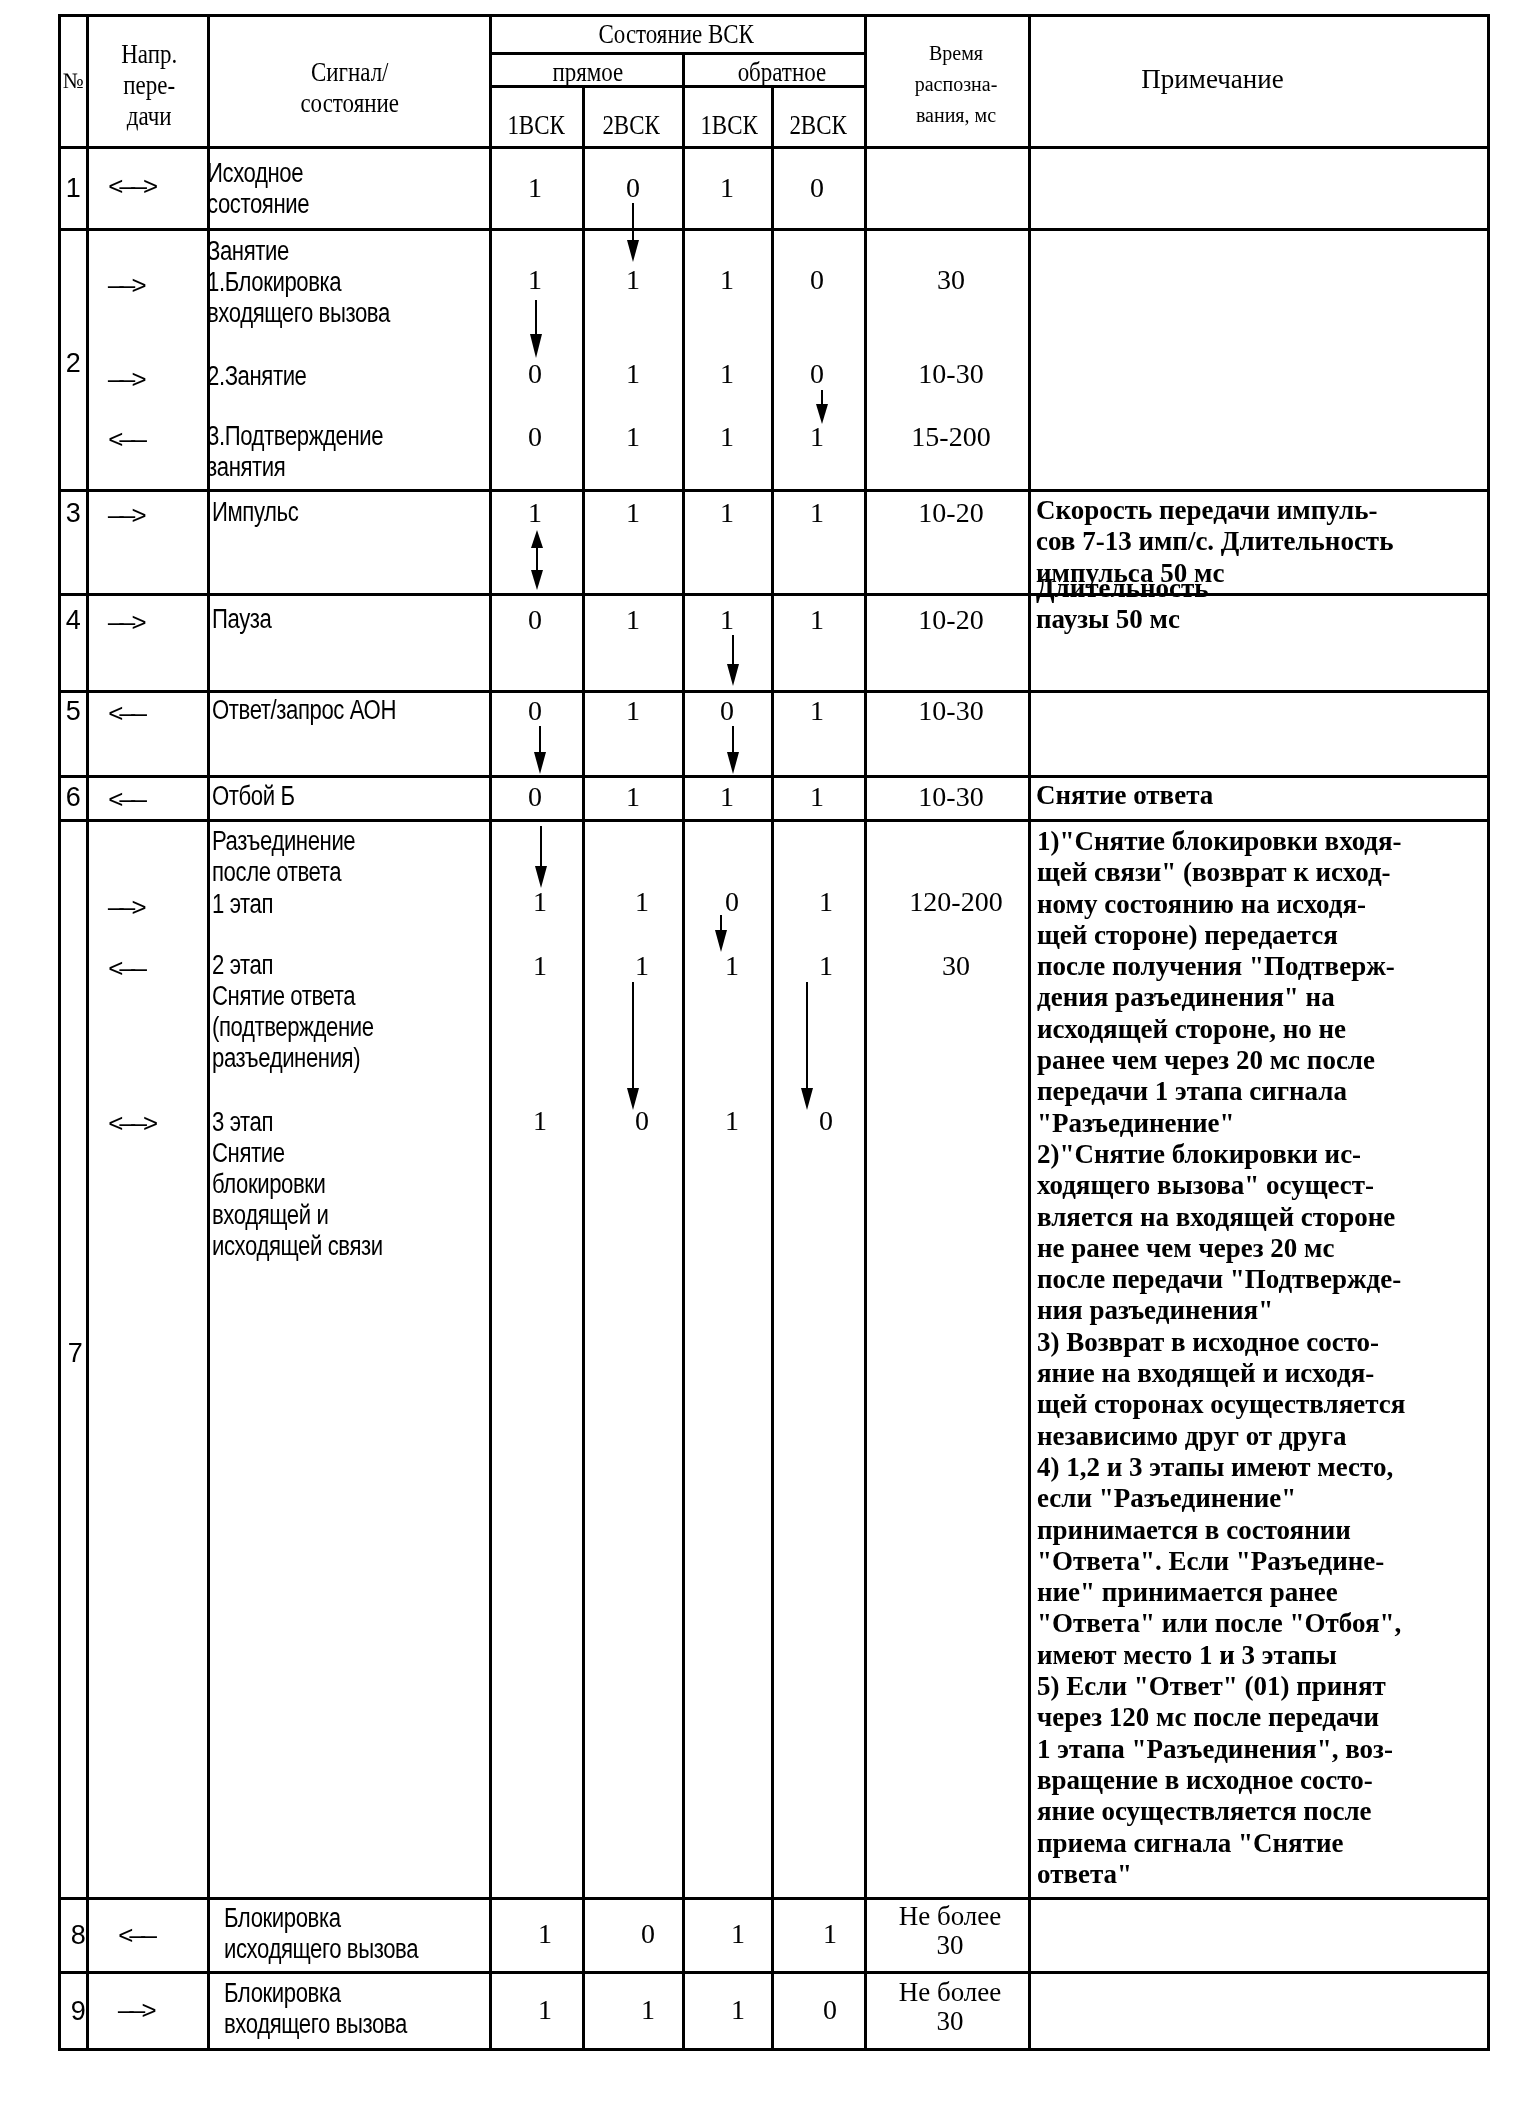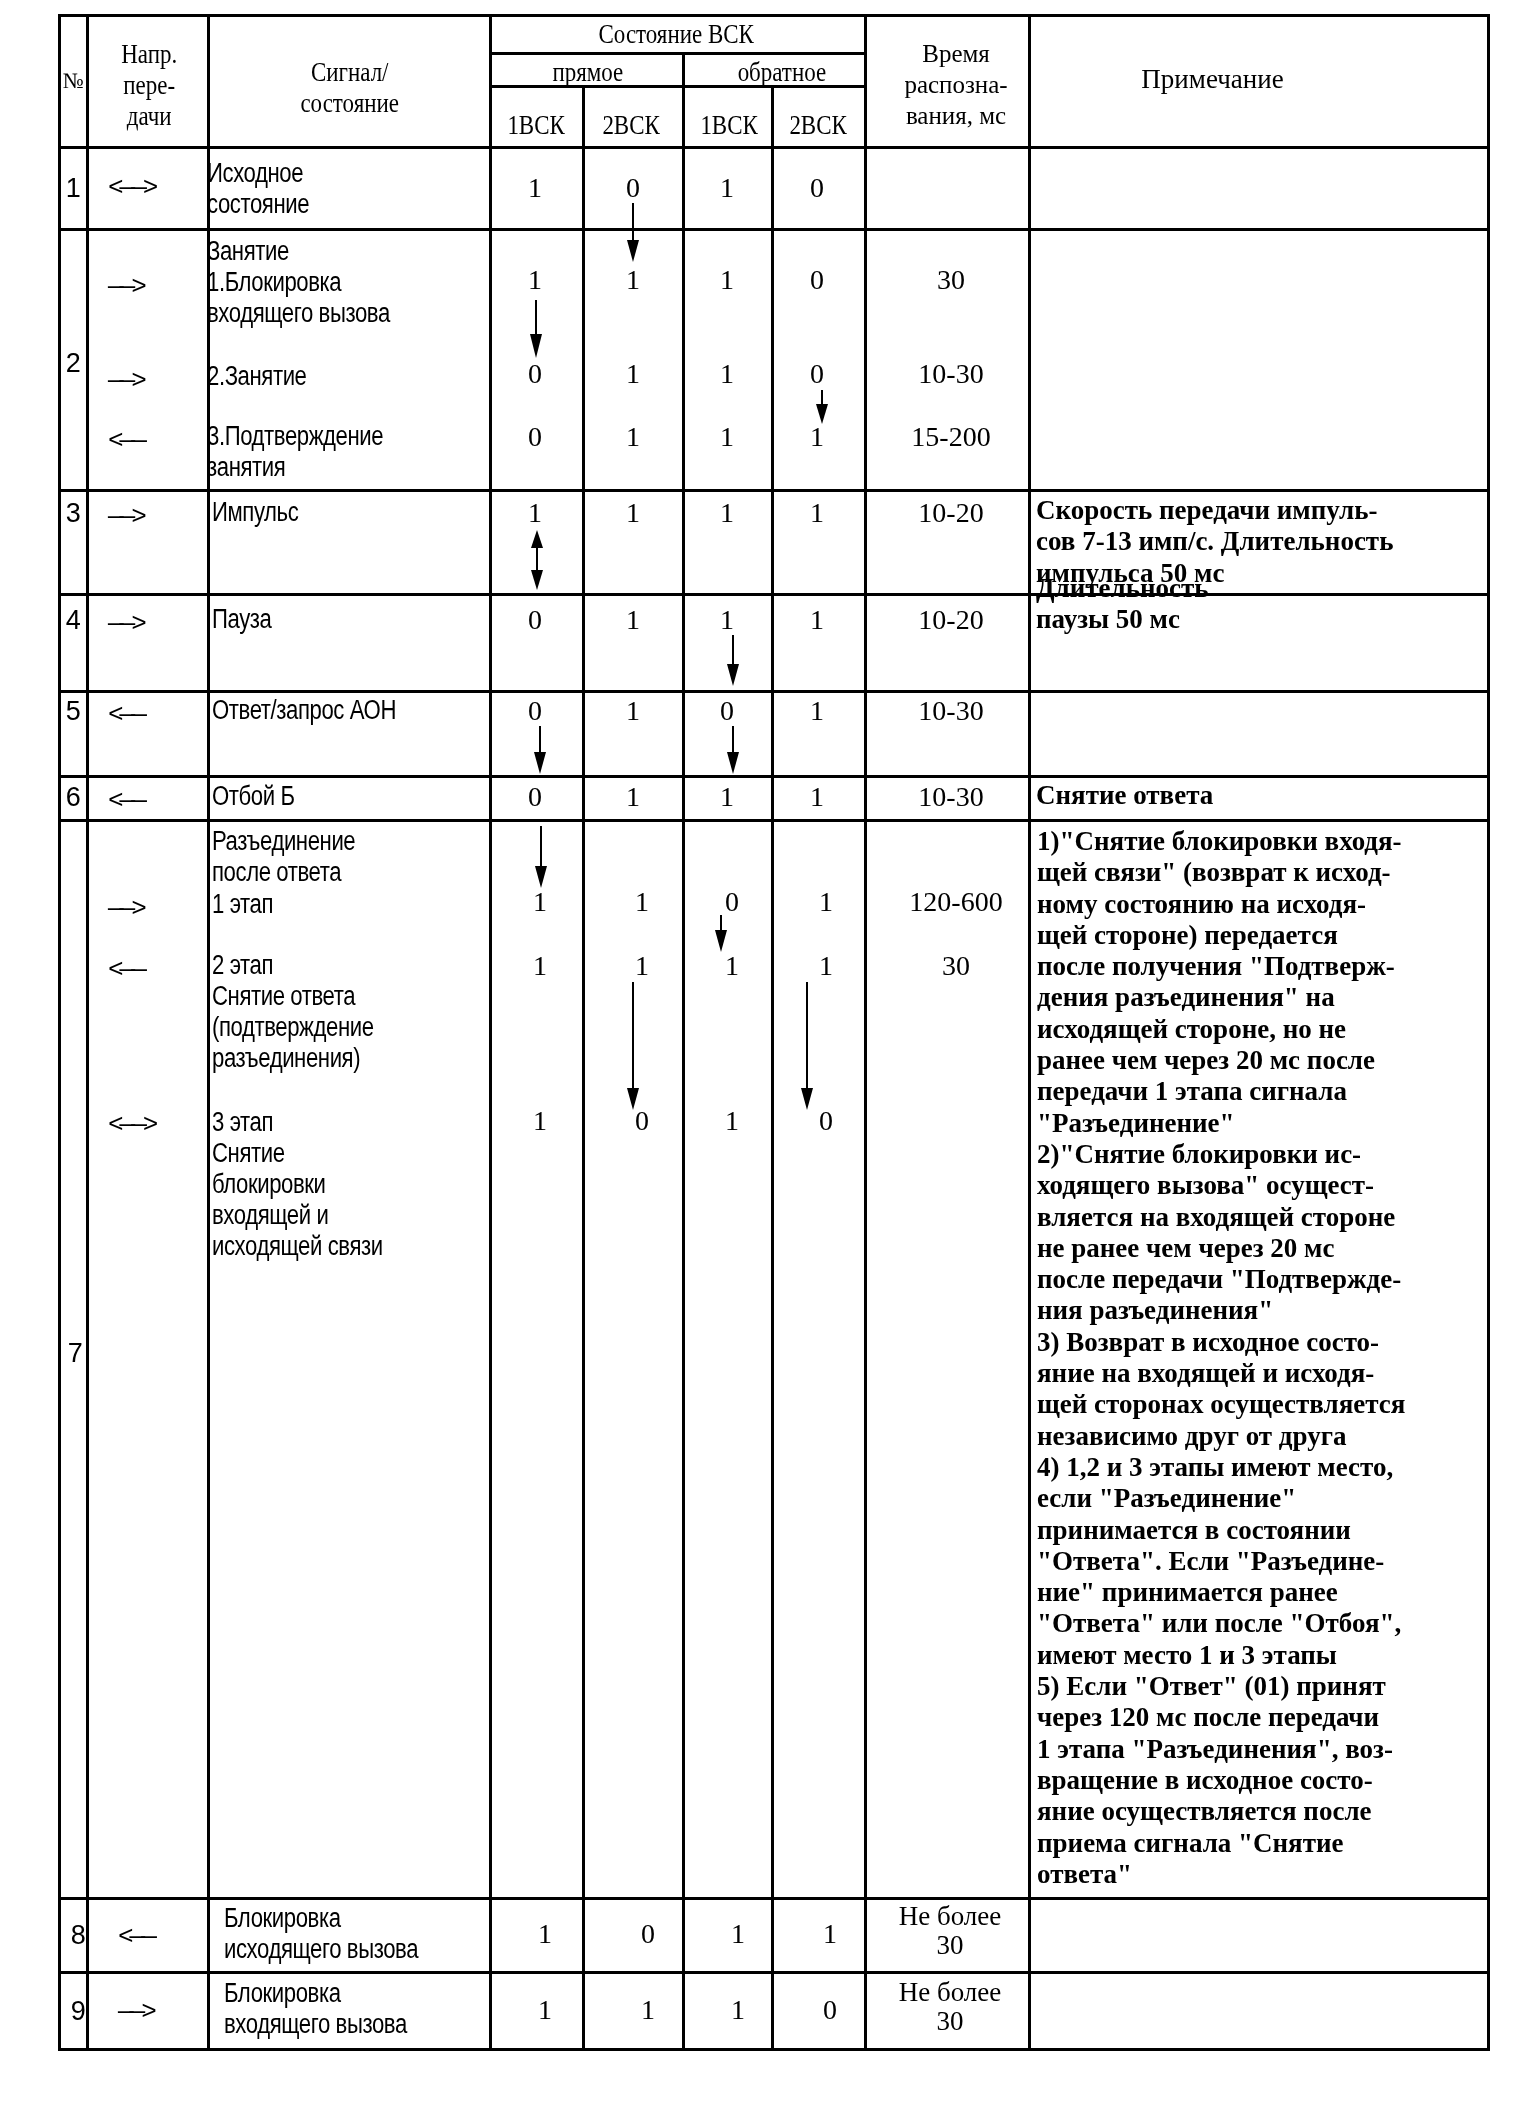--- a/index.html
+++ b/index.html
@@ -54,21 +54,21 @@
 дачи</div>
   <div class="txt hdr narrow" style="left:280px;top:56px;width:170px;">Сигнал/
 состояние</div>
   <div class="txt hdr narrow" style="left:545px;top:18px;width:320px;">Состояние ВСК</div>
   <div class="txt hdr narrow" style="left:510px;top:56px;width:190px;">прямое</div>
   <div class="txt hdr narrow" style="left:704px;top:56px;width:190px;">обратное</div>
   <div class="txt hdr narrow" style="left:491px;top:109px;width:110px;">1ВСК</div>
   <div class="txt hdr narrow" style="left:586px;top:109px;width:110px;">2ВСК</div>
   <div class="txt hdr narrow" style="left:684px;top:109px;width:110px;">1ВСК</div>
   <div class="txt hdr narrow" style="left:773px;top:109px;width:110px;">2ВСК</div>
-  <div class="txt hdr" style="left:868px;top:38px;width:176px;font-size:25px;">Время
+  <div class="txt hdr" style="left:868px;top:38px;width:176px;font-size:20px;">Время
 распозна-
 вания, мс</div>
   <div class="txt hdr" style="left:1032px;top:64px;width:361px;font-size:27px;">Примечание</div>
 
   <div class="txt c cond" style="left:58px;top:173px;width:30px;">1</div>
   <div class="dir" style="left:108px;top:173px;">&lt;——&gt;</div>
   <div class="txt cond narrow" style="left:207px;top:158px;">Исходное
 состояние</div>
   <div class="val" style="left:515px;top:172px;">1</div>
   <div class="val" style="left:613px;top:172px;">0</div>
@@ -148,21 +148,21 @@
 
   <div class="txt c cond" style="left:60px;top:1338px;width:30px;">7</div>
   <div class="txt cond narrow" style="left:212px;top:826px;">Разъединение
 после ответа</div>
   <div class="dir" style="left:108px;top:894px;">——&gt;</div>
   <div class="txt cond narrow" style="left:212px;top:889px;">1 этап</div>
   <div class="val" style="left:520px;top:886px;">1</div>
   <div class="val" style="left:622px;top:886px;">1</div>
   <div class="val" style="left:712px;top:886px;">0</div>
   <div class="val" style="left:806px;top:886px;">1</div>
-  <div class="val" style="left:886px;top:886px;width:140px;">120-600</div>
+  <div class="val" style="left:886px;top:886px;width:140px;">120-200</div>
 
   <div class="dir" style="left:108px;top:955px;">&lt;——</div>
   <div class="txt cond narrow" style="left:212px;top:950px;">2 этап
 Снятие ответа
 (подтверждение
 разъединения)</div>
   <div class="val" style="left:520px;top:950px;">1</div>
   <div class="val" style="left:622px;top:950px;">1</div>
   <div class="val" style="left:712px;top:950px;">1</div>
   <div class="val" style="left:806px;top:950px;">1</div>

